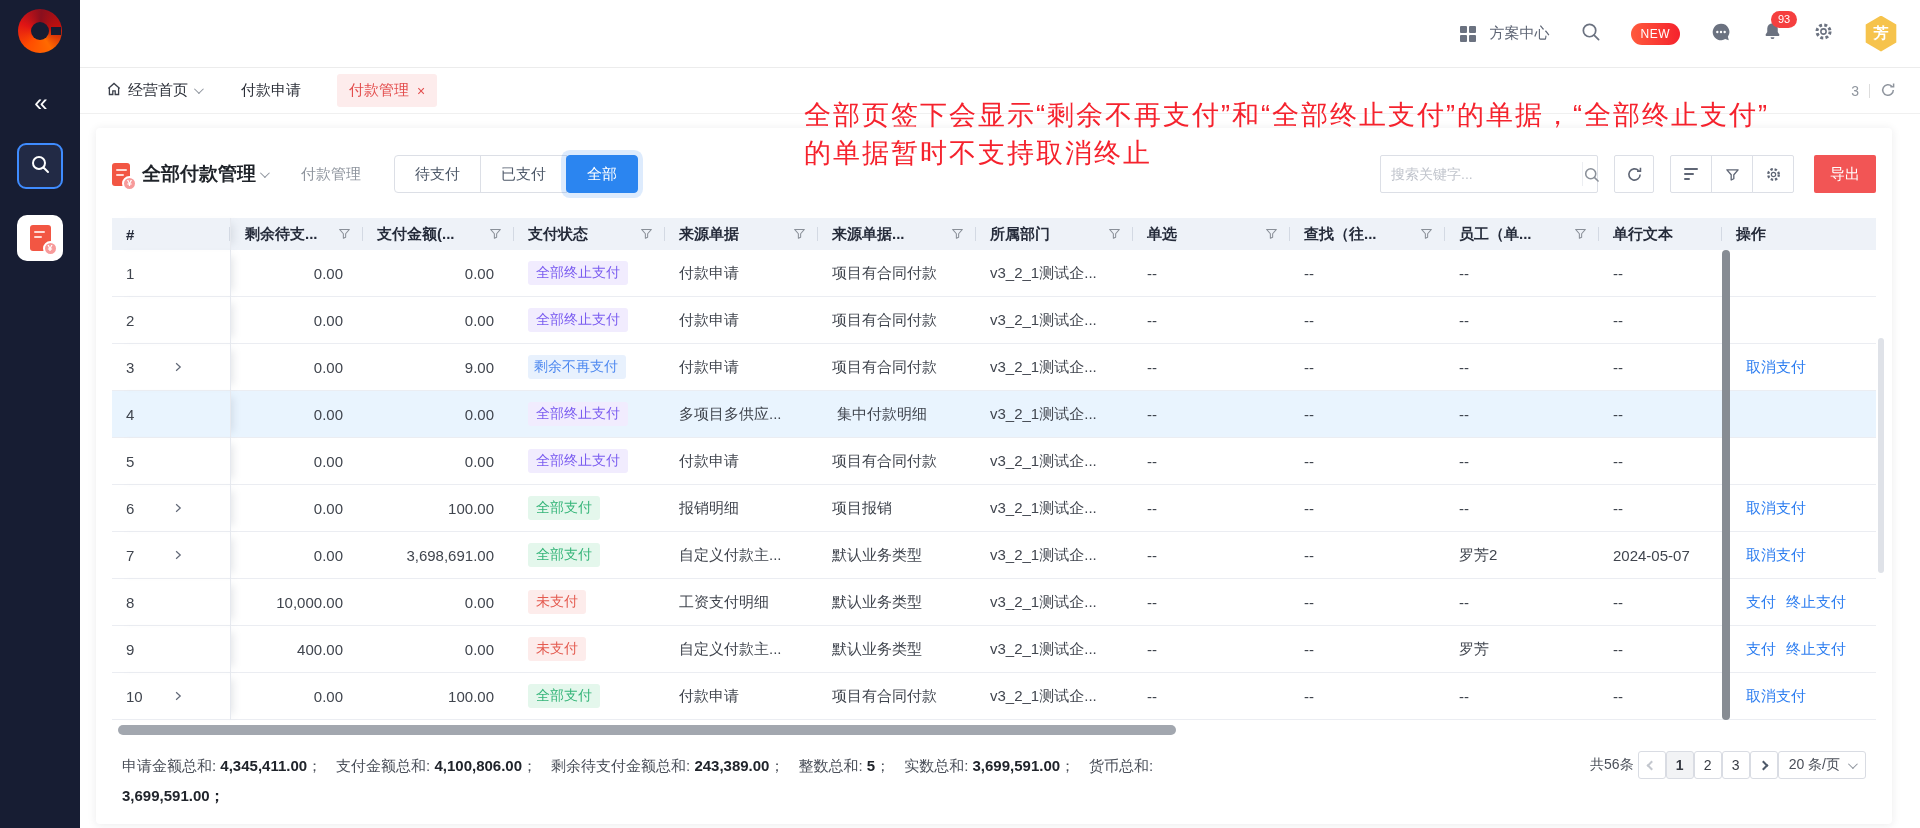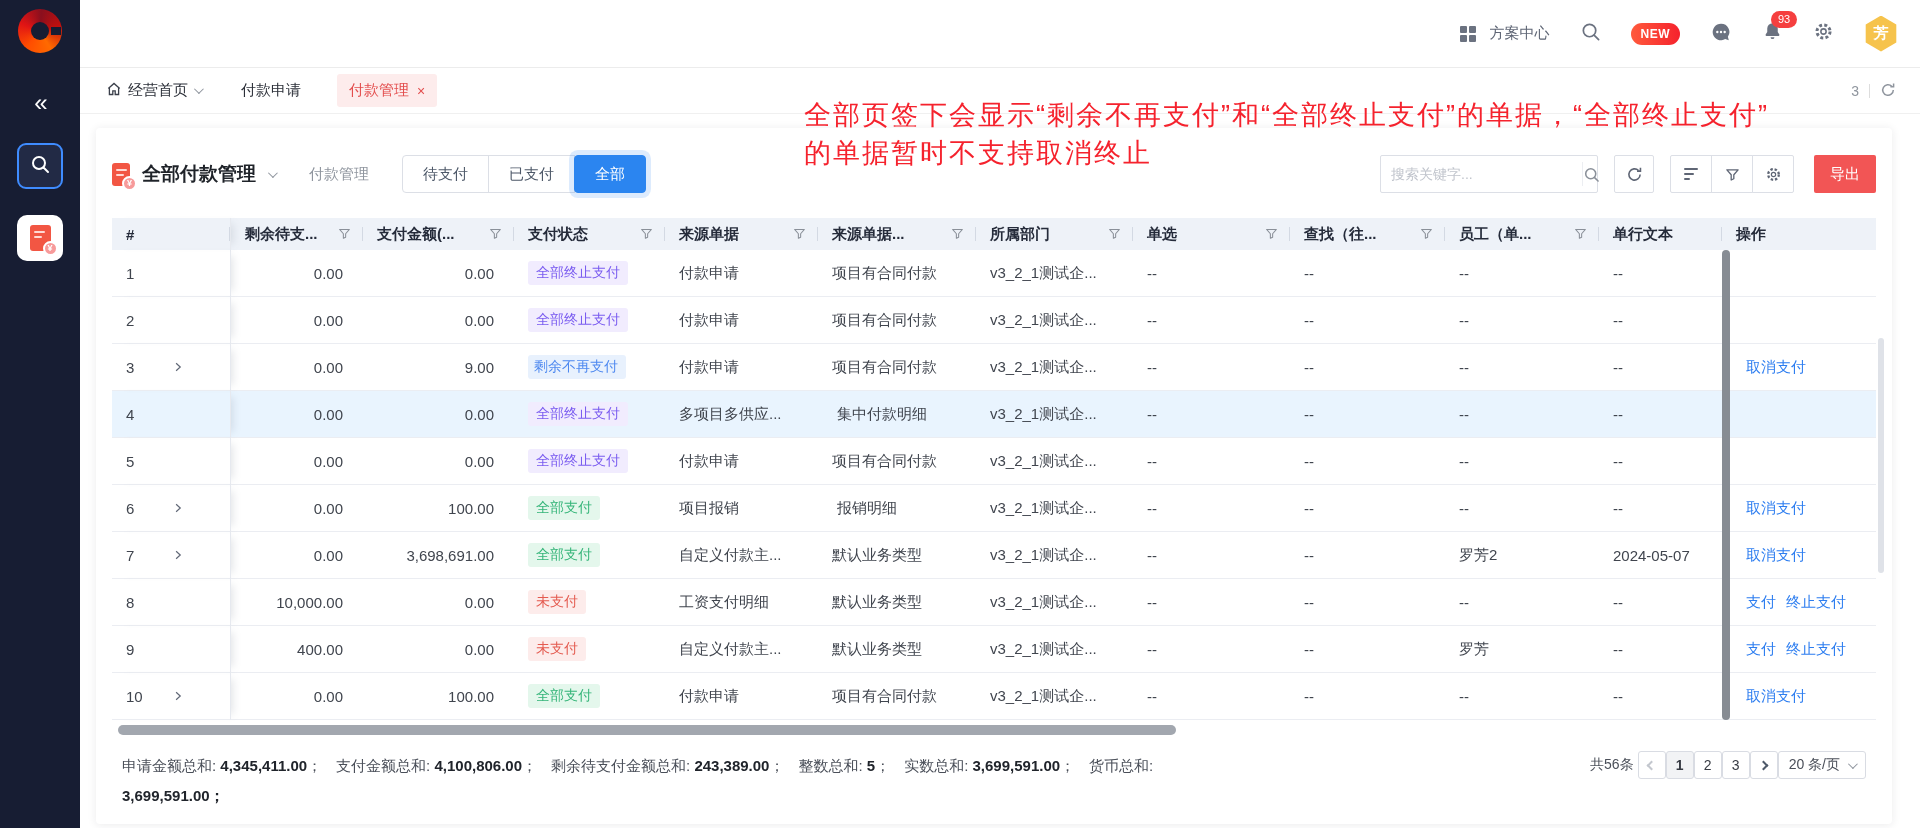--- a/index.html
+++ b/index.html
@@ -22,21 +22,21 @@
   .doc.small { width:18px; height:23px; }
 
   
   .main { flex:1; position:relative; background:#fff; }
 
   
   .topbar { height:68px; display:flex; align-items:center; justify-content:flex-end; gap:30px; padding-right:22px; border-bottom:1px solid #ececec; }
   .tb-item { display:flex; align-items:center; gap:14px; color:#5f6675; font-size:15px; cursor:pointer; }
   .grid-ic { width:16px; height:16px; display:grid; grid-template-columns:7px 7px; grid-template-rows:7px 7px; gap:2px; }
   .grid-ic b { background:#6b7280; border-radius:1px; }
-  .new-pill { background:linear-gradient(90deg,#ff5a3c,#f5222d); color:#fff; font-size:12px; font-weight:bold; padding:4px 10px; border-radius:12px; letter-spacing:.5px; cursor:pointer; }
+  .new-pill { background:linear-gradient(90deg,#ff5a3c,#f5222d); color:#fff; font-size:12px; font-weight:normal; padding:4px 10px; border-radius:12px; letter-spacing:.5px; cursor:pointer; }
   .bell-wrap { position:relative; cursor:pointer; }
   .bell-badge { position:absolute; top:-10px; right:-14px; background:#f53f3f; color:#fff; font-size:11px; line-height:17px; min-width:26px; text-align:center; border-radius:9px; padding:0 4px; }
   .avatar { width:34px; height:36px; background:#f6c34c; clip-path:polygon(50% 0,95% 25%,95% 75%,50% 100%,5% 75%,5% 25%); color:#fff; font-size:15px; font-weight:bold; display:flex; align-items:center; justify-content:center; cursor:pointer; }
 
   
   .tabsbar { height:46px; display:flex; align-items:center; padding:0 24px 0 26px; border-bottom:1px solid #f0f0f0; position:relative; }
   .bc { display:flex; align-items:center; gap:6px; font-size:15px; color:#2b2f38; cursor:pointer; }
   .tab { margin-left:40px; font-size:15px; color:#2b2f38; cursor:pointer; }
   .tab-active { margin-left:36px; background:#fdecec; color:#e34d4d; font-size:15px; padding:7px 12px; border-radius:3px; display:flex; align-items:center; gap:8px; cursor:pointer; }
   .tab-active .x { font-size:14px; line-height:10px; cursor:pointer; }
@@ -44,21 +44,21 @@
   .tabs-right .sep { width:1px; height:14px; background:#ddd; }
 
   
   .annotation { position:absolute; left:724px; top:96px; z-index:60; color:#f5222d; font-size:27px; line-height:38px; letter-spacing:2px; pointer-events:none; white-space:nowrap; }
 
   
   .card { position:absolute; left:16px; top:128px; width:1796px; bottom:4px; background:#fff; border-radius:4px; box-shadow:0 1px 10px rgba(31,35,41,.09); }
 
   
   .toolbar { margin:26px 16px 0; height:40px; display:flex; align-items:center; position:relative; }
-  .view-title { margin-left:12px; font-size:19px; color:#1f2329; font-weight:bold; display:flex; align-items:center; gap:12px; cursor:pointer; }
+  .view-title { margin-left:12px; font-size:19px; color:#1f2329; font-weight:bold; display:flex; align-items:center; gap:4px; cursor:pointer; }
   .view-sub { margin-left:34px; font-size:15px; color:#8f959e; }
   .segs { margin-left:34px; display:flex; }
   .seg { height:38px; padding:0 20px; background:#fff; border:1px solid #dcdfe6; color:#4e5969; font-size:15px; display:flex; align-items:center; margin-left:-1px; cursor:pointer; }
   .seg:first-child { border-radius:4px 0 0 4px; }
   .seg.active { background:#2b85f0; border-color:#2b85f0; color:#fff; border-radius:4px; box-shadow:0 0 0 5px rgba(43,133,240,.16); z-index:1; }
   .tool-right { position:absolute; right:0; top:1px; display:flex; align-items:center; }
   .searchbox { width:218px; height:38px; border:1px solid #dcdfe6; border-radius:2px; display:flex; align-items:center; }
   .searchbox input { flex:1; border:0; outline:0; font-size:14px; padding:0 10px; color:#4c1d95; font-family:inherit; }
   .searchbox input::placeholder { color:#c0c4cc; }
   .searchbox .sicon { width:36px; height:24px; border-left:1px solid #eceef2; display:flex; align-items:center; justify-content:center; cursor:pointer; }
@@ -442,22 +442,22 @@
                   <svg width="12" height="12" viewBox="0 0 16 16">
                     <path d="M5.5 3l5.5 5-5.5 5" fill="none" stroke="#5f6675" stroke-width="1.6"></path>
                   </svg>
                 </span>
               </div>
               <div class="td right" style="width: 132px;">0.00</div>
               <div class="td right" style="width: 151px;">100.00</div>
               <div class="td" style="width: 151px;">
                 <span class="badge b-green">全部支付</span>
               </div>
+              <div class="td" style="width: 153px;">报销明细</div>
               <div class="td" style="width: 158px;">项目报销</div>
-              <div class="td" style="width: 153px;">报销明细</div>
               <div class="td" style="width: 157px;">v3_2_1测试企...</div>
               <div class="td" style="width: 157px;">--</div>
               <div class="td" style="width: 155px;">--</div>
               <div class="td" style="width: 154px;">--</div>
               <div class="td" style="width: 123px;">--</div>
               <div class="td" style="width: 186px; padding-left: 24px;">
                 <a class="alink">取消支付</a>
               </div>
             </div>
             <div class="tr">

